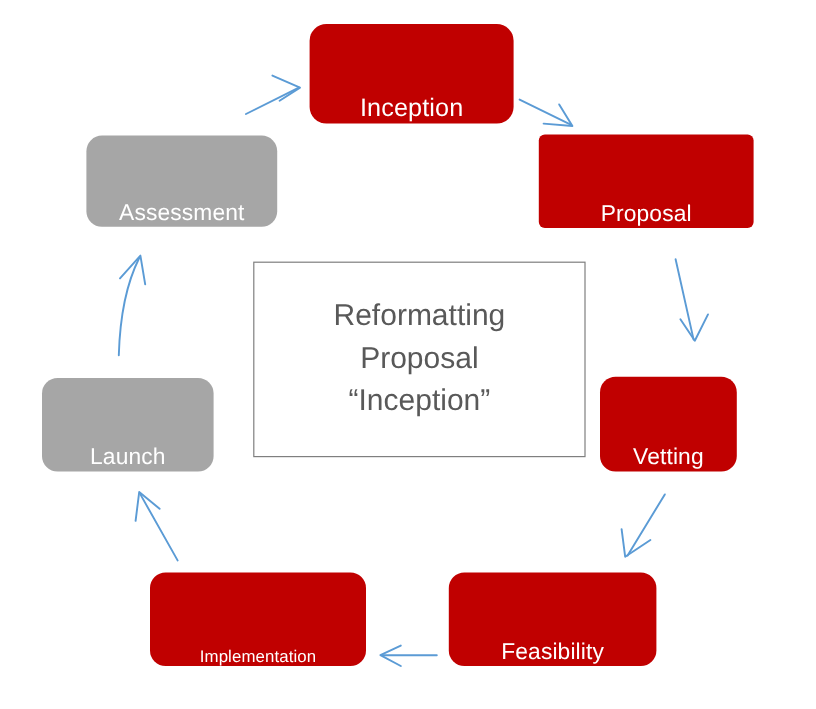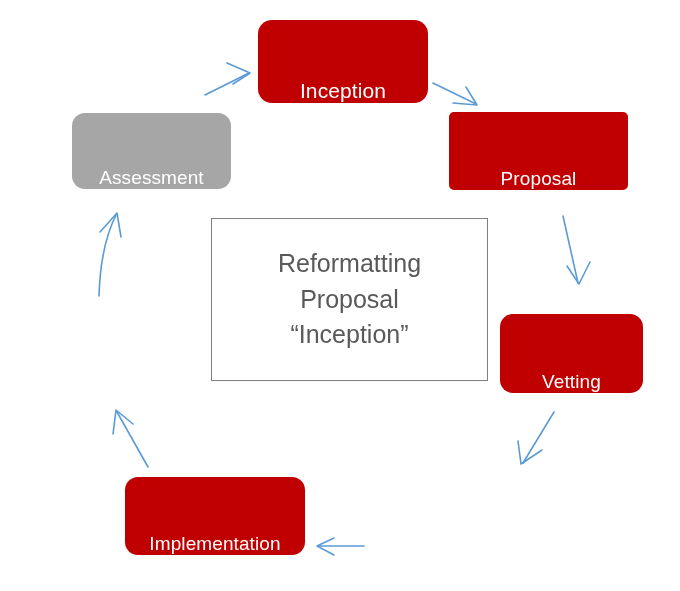--- a/index.html
+++ b/index.html
@@ -48,33 +48,33 @@
     left: 258px; top: 20px; width: 170px; height: 83px;
     border-radius: 14px;
     font-size: 21px;
   }
   #node-proposal {
     left: 449px; top: 112px; width: 179px; height: 78px;
     border-radius: 5px;
     font-size: 19px;
   }
   #node-vetting {
-    left: 500px; top: 314px; width: 143px; height: 79px;
+    left: 500px; top: 314px; width: 114px; height: 79px;
     border-radius: 13px;
     font-size: 19px;
   }
   #node-feasibility {
     left: 374px; top: 477px; width: 173px; height: 78px;
     border-radius: 13px;
     font-size: 19px;
   }
   #node-implementation {
     left: 125px; top: 477px; width: 180px; height: 78px;
     border-radius: 13px;
-    font-size: 19px;
+    font-size: 14px;
   }
   #node-launch {
     left: 35px; top: 315px; width: 143px; height: 78px;
     border-radius: 13px;
     font-size: 19px;
   }
   #node-assessment {
     left: 72px; top: 113px; width: 159px; height: 76px;
     border-radius: 13px;
     font-size: 19px;
@@ -150,25 +150,31 @@
   </div>
 
   <div class="node red" id="node-proposal">
     <span class="node-label">Proposal</span>
   </div>
 
   <div class="node red" id="node-vetting">
     <span class="node-label">Vetting</span>
   </div>
 
+  <div class="node red" id="node-feasibility">
+    <span class="node-label">Feasibility</span>
+  </div>
 
   <div class="node red" id="node-implementation">
     <span class="node-label">Implementation</span>
   </div>
 
+  <div class="node gray" id="node-launch">
+    <span class="node-label">Launch</span>
+  </div>
 
   <div class="node gray" id="node-assessment">
     <span class="node-label">Assessment</span>
   </div>
 
   <div id="center-box">
     <div class="center-text">
       <div>Reformatting</div>
       <div>Proposal</div>
       <div>“Inception”</div>

